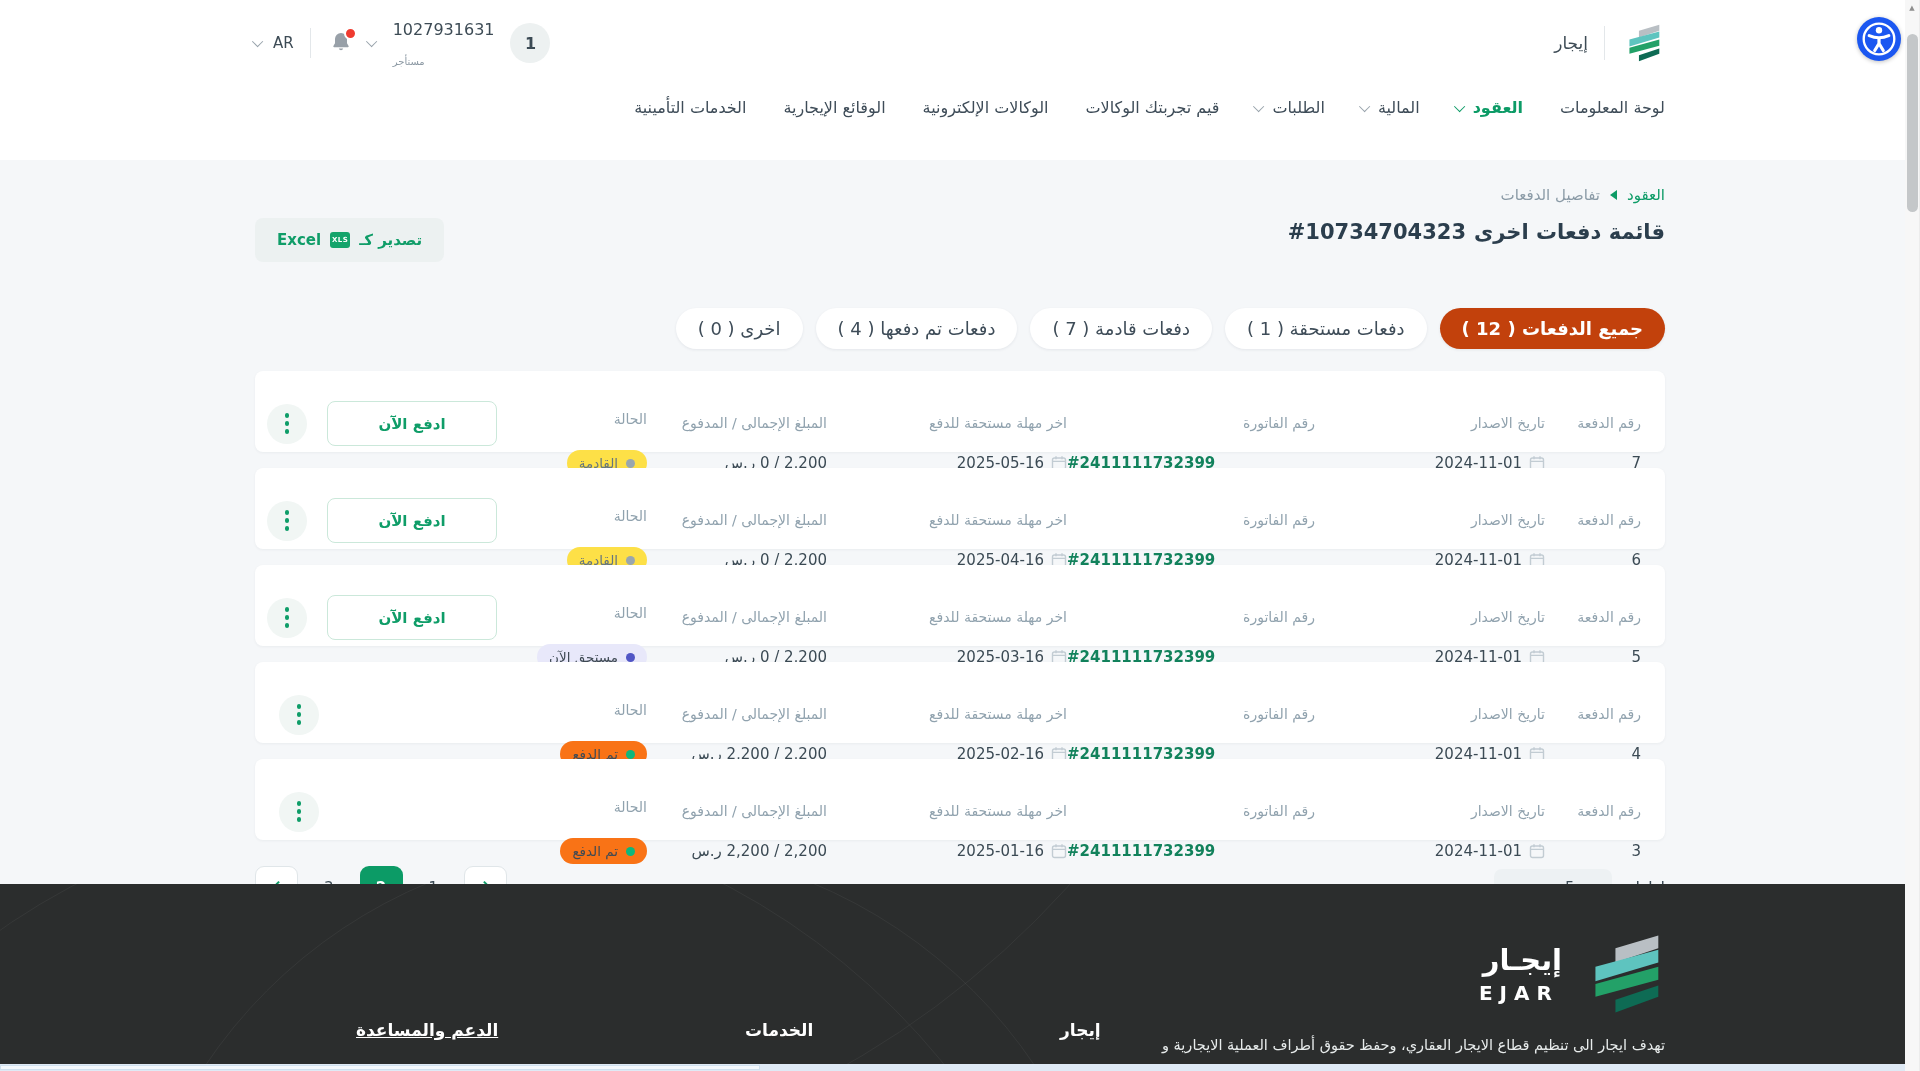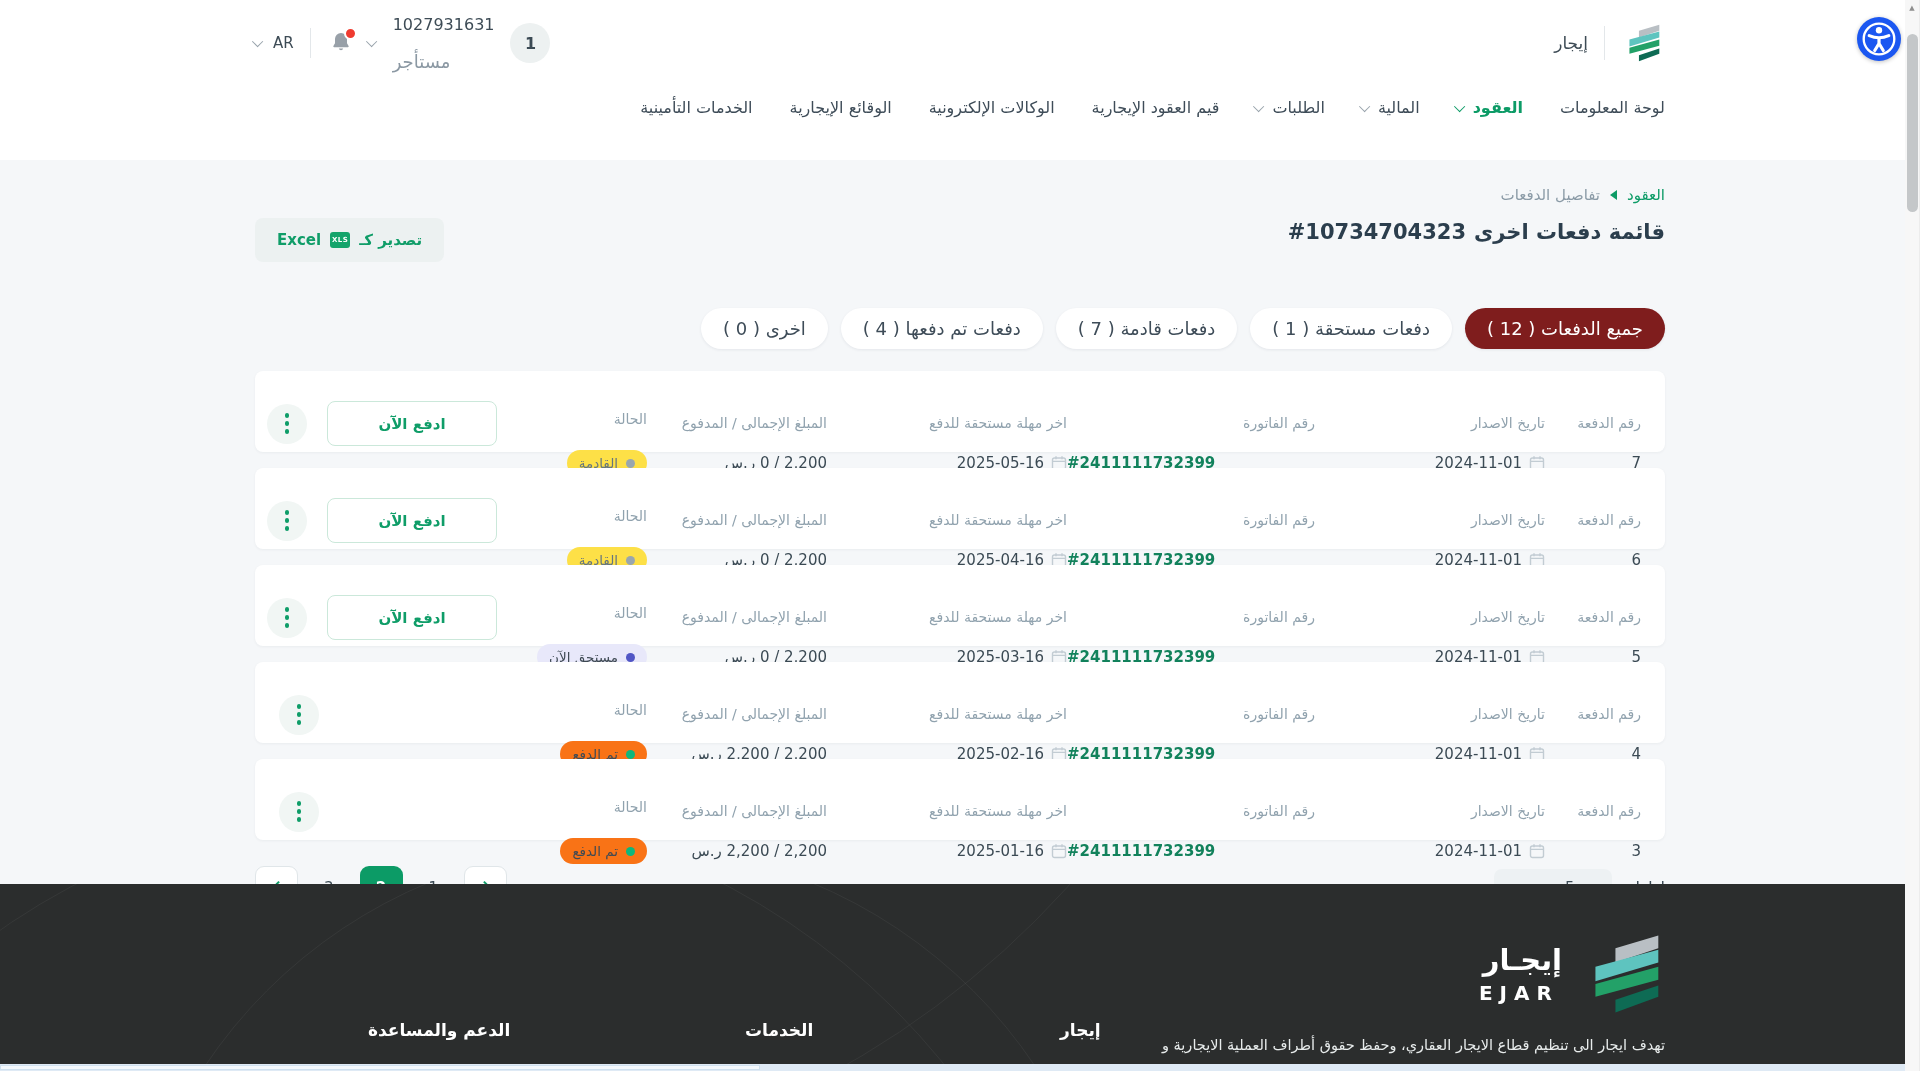--- a/index.html
+++ b/index.html
@@ -17,21 +17,21 @@
   .header { background:#fff; height:160px; }
   .header-top { display:flex; justify-content:space-between; align-items:center; padding-top:12px; height:74px; }
   .brand { display:flex; align-items:center; gap:16px; }
   .brand-name { font-size:17px; color:#3d4b55; }
   .vdiv { width:1px; height:34px; background:#e3e7ea; }
   .vdiv2 { width:1px; height:30px; background:#e3e7ea; }
   .user-cluster { display:flex; align-items:center; gap:16px; }
   .avatar { width:40px; height:40px; border-radius:50%; background:#edf1f1; display:flex; align-items:center; justify-content:center; font-size:16px; font-weight:bold; color:#3b4a54; }
   .user-text { text-align:left; display:flex; flex-direction:column; gap:17px; }
   .user-id { font-size:16px; color:#3d4b55; }
-  .user-role { font-size:18px; color:#8b98a3; }
+  .user-role { font-size:10px; color:#8b98a3; }
   .chev { display:inline-block; width:8px; height:8px; border-left:1.7px solid #97a2ab; border-bottom:1.7px solid #97a2ab; transform:rotate(-45deg) translateY(-2px); }
   .chev.green { border-color:#0c9b66; }
   .bell-wrap { position:relative; width:26px; height:26px; }
   .bell-wrap svg { display:block; }
   .bell-badge { position:absolute; top:-3px; right:-4px; width:13px; height:13px; border-radius:50%; background:#ef3b30; border:2.5px solid #fff; }
   .lang { display:flex; align-items:center; gap:10px; font-size:15px; color:#3d4b55; }
 
   .nav { display:flex; gap:37px; align-items:center; padding-top:24px; }
   .nav-item { display:flex; align-items:center; gap:8px; font-size:16px; color:#3e4c58; cursor:pointer; white-space:nowrap; }
   .nav-item.active { color:#0c9b66; font-weight:bold; }
@@ -43,21 +43,21 @@
   .crumb-sep { width:0; height:0; border-top:5px solid transparent; border-bottom:5px solid transparent; border-right:7px solid #0c9b66; } 
   .crumb-current { color:#8a9aa6; }
   .page-title { margin-top:16px; font-size:21px; font-weight:bold; color:#2b3e4d; display:flex; gap:8px; }
   .ltr { direction:ltr; unicode-bidi:isolate; }
   .export-btn { margin-top:32px; height:44px; background:#ecf1f1; border:none; border-radius:8px; padding:0 22px; display:flex; align-items:center; gap:9px; color:#0f9d68; font-size:15px; font-weight:bold; font-family:inherit; cursor:pointer; }
   .xls-badge { width:20px; height:16px; background:#14a46b; border-radius:3px; color:#fff; font-size:7px; font-weight:bold; display:flex; align-items:center; justify-content:center; letter-spacing:.5px; }
 
   
   .filters { display:flex; gap:13px; margin-top:46px; }
   .pill-tab { height:41px; border-radius:21px; background:#fff; box-shadow:0 1px 3px rgba(20,40,60,.08); padding:0 22px; display:flex; align-items:center; font-size:18px; color:#3e4c58; cursor:pointer; white-space:nowrap; border:none; font-family:inherit; }
-  .pill-tab.active { background:#7f1d1d; color:#fff; font-weight:normal; }
+  .pill-tab.active { background:#c2410c; color:#fff; font-weight:bold; }
 
   
   .cards { margin-top:22px; display:flex; flex-direction:column; gap:16px; }
   .card { background:#fff; border-radius:8px; height:81px; box-shadow:0 1px 3px rgba(16,40,60,.05);
           display:grid; grid-template-columns: 96px 230px 248px 240px 180px 150px 1fr 46px;
           align-items:center; padding:0 24px; }
   .cell { display:flex; flex-direction:column; gap:23px;margin-top:40px; }
   .lbl { font-size:14px; color:#90a2ae; white-space:nowrap; }
   .val { font-size:15px; color:#3b4a54; white-space:nowrap; }
   .withicon { display:flex; align-items:center; gap:7px; }
@@ -91,21 +91,21 @@
   .fc1 { width:1400px; height:1400px; left:-300px; top:-80px; }
   .fc2 { width:1000px; height:1000px; left:120px; top:-40px; }
   .fc3 { width:1800px; height:1800px; left:-500px; top:-1500px; }
   .footer-logo { position:absolute; top:50px; right:250px; display:flex; align-items:center; gap:16px; }
   .footer-brand-text { display:flex; flex-direction:column; align-items:center; gap:4px; color:#fff; }
   .footer-brand-ar { font-size:29px; font-weight:bold; }
   .footer-brand-en { font-size:20px; font-weight:bold; letter-spacing:7px; margin-left:-7px; }
   .footer-col-title { position:absolute; color:#fff; font-size:17px; font-weight:bold; top:136px; white-space:nowrap; }
   .fcol-ejar { left:1060px; }
   .fcol-services { left:745px; }
-  .fcol-support { left:368px; }
+  .fcol-support { left:356px;text-decoration:underline; }
   .footer-about { position:absolute; top:153px; right:255px; width:580px; font-size:14.5px; color:#e8ecec; text-align:right; white-space:nowrap; }
 
   
   .vscroll { position:absolute; top:0; right:0; width:15px; height:100%; background:#f7f7f7; border-right:1px solid #ececec; z-index:60; }
   .vscroll-arrow { width:100%; height:16px; display:flex; align-items:center; justify-content:center; font-size:7px; color:#8f8f8f; }
   .vscroll-thumb { position:absolute; top:34px; left:2px; width:11px; height:178px; background:#c4c7c9; border-radius:6px; }
   .hscroll { position:absolute; bottom:0; left:0; width:1905px; height:7px; background:#dfeaf5; z-index:55; }
   .hscroll-thumb { position:absolute; left:0; top:1px; width:760px; height:5px; background:#f3f8fc; border:1px solid #cfe0ee; }
   .a11y-btn { position:absolute; top:17px; right:19px; width:44px; height:44px; border-radius:50%; background:#1b57f1; border:none; cursor:pointer; z-index:70; display:flex; align-items:center; justify-content:center; box-shadow:0 1px 4px rgba(0,0,0,.25); }
 </style>
@@ -158,21 +158,21 @@
       </div>
       <div class="nav-item">
         <span>المالية</span>
         <span class="chev"></span>
       </div>
       <div class="nav-item">
         <span>الطلبات</span>
         <span class="chev"></span>
       </div>
       <div class="nav-item">
-        <span>قيم العقود الإيجارية</span>
+        <span>قيم تجربتك الوكالات</span>
       </div>
       <div class="nav-item">
         <span>الوكالات الإلكترونية</span>
       </div>
       <div class="nav-item">
         <span>الوقائع الإيجارية</span>
       </div>
       <div class="nav-item">
         <span>الخدمات التأمينية</span>
       </div>

